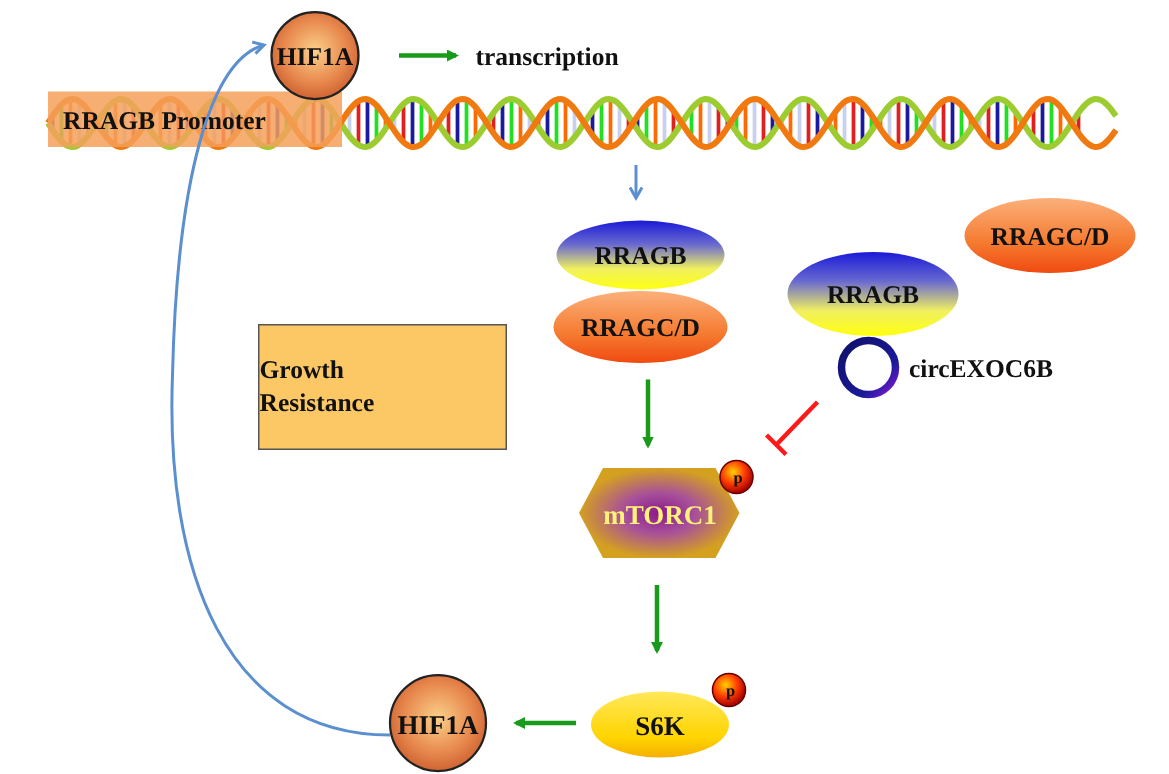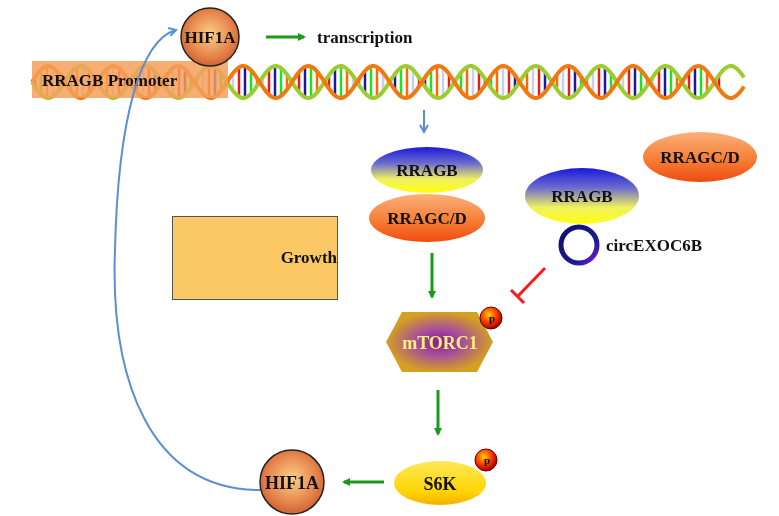--- a/index.html
+++ b/index.html
@@ -2,21 +2,21 @@
 <html><head>
 <meta charset="utf-8">
 <style>
   html, body { margin: 0; padding: 0; background: #ffffff; }
   body { width: 779px; height: 516px; overflow: hidden; position: relative; }
   #diagram { position: absolute; left: 0; top: 0; }
   .lbl { font-family: "Liberation Serif", serif; font-weight: bold; fill: #111; }
   .growth-box {
     position: absolute; left: 172px; top: 216px; width: 166px; height: 84px;
     background: #fcc865; border: 1px solid #555; box-sizing: border-box;
-    display: flex; flex-direction: column; align-items: flex-end; justify-content: center;
+    display: flex; flex-direction: column; align-items: flex-start; justify-content: center;
     font-family: "Liberation Serif", serif; font-weight: bold; font-size: 17px;
     color: #111; line-height: 22px; text-align: center;
   }
 </style>
 </head>
 <body>
 
 <svg id="diagram" width="779" height="516" viewBox="0 0 779 516">
   <defs>
     <radialGradient id="hifGrad" cx="50%" cy="45%" r="60%">
@@ -251,13 +251,14 @@
   <line x1="384" y1="482" x2="344" y2="482" stroke="#1a9a1a" stroke-width="3" marker-end="url(#arrGreen)"></line>
 
   <g>
     <circle cx="292" cy="482" r="32" fill="url(#hifGrad)" stroke="#222" stroke-width="1.5"></circle>
     <text class="lbl" x="292" y="489" font-size="18" text-anchor="middle">HIF1A</text>
   </g>
 </svg>
 
 <div class="growth-box">
   <div>Growth</div>
+  <div>Resistance</div>
 </div>
 
 </body></html>

